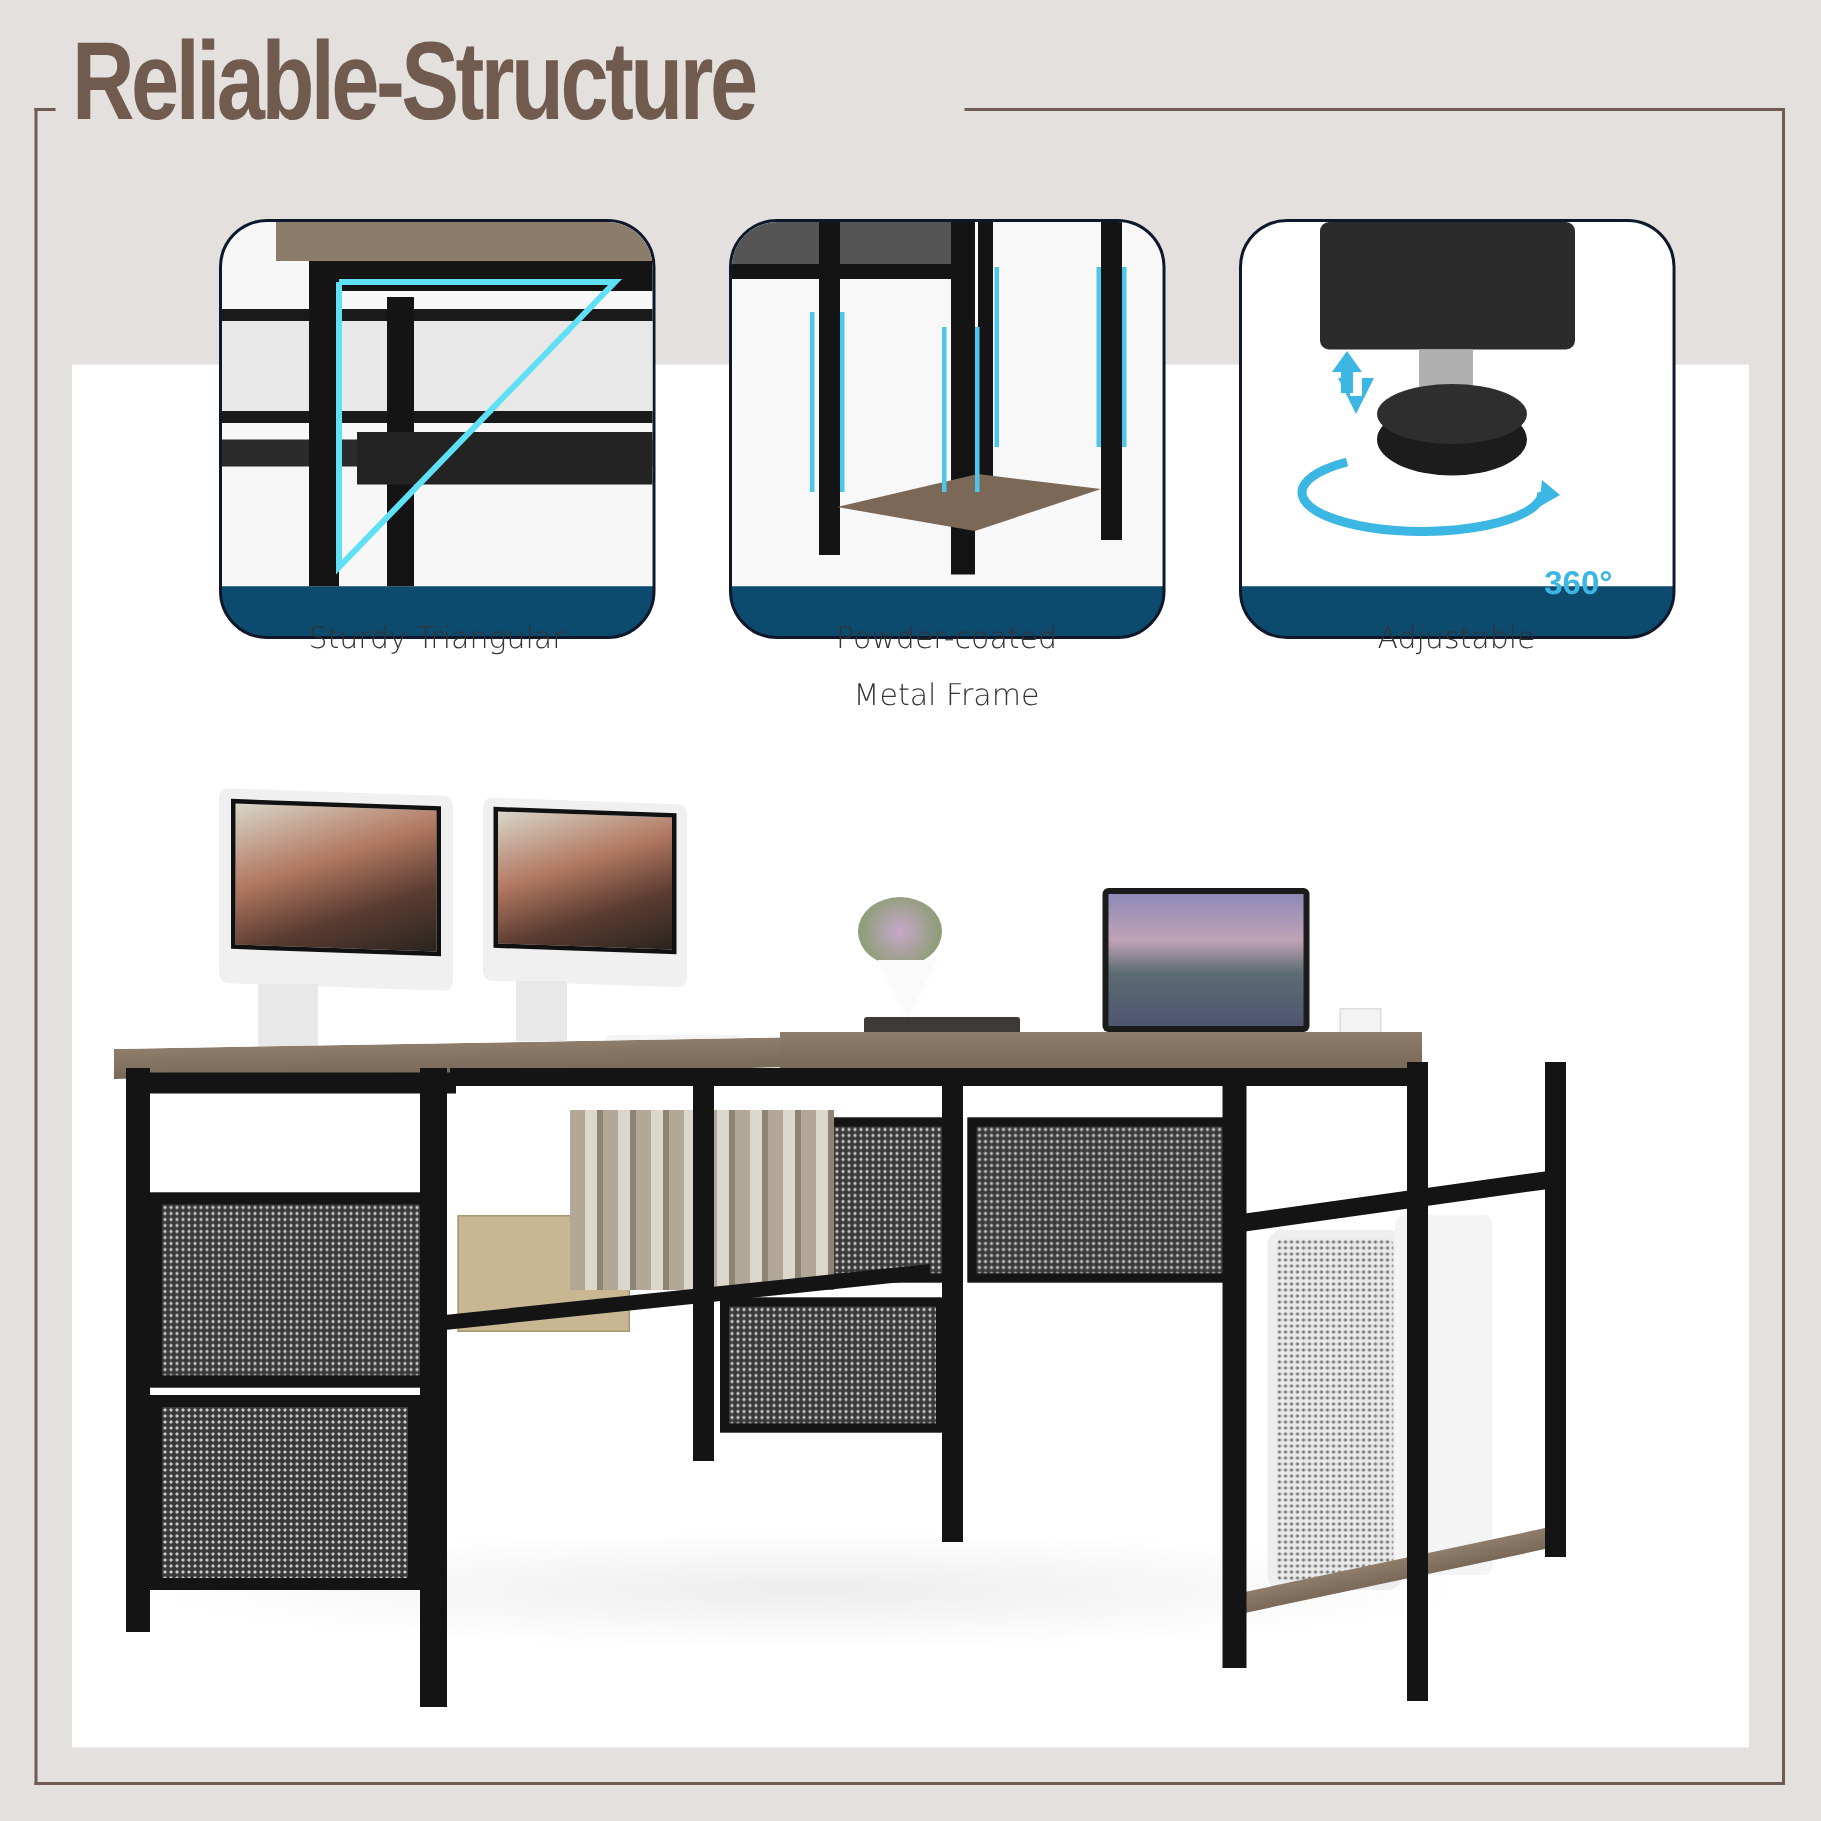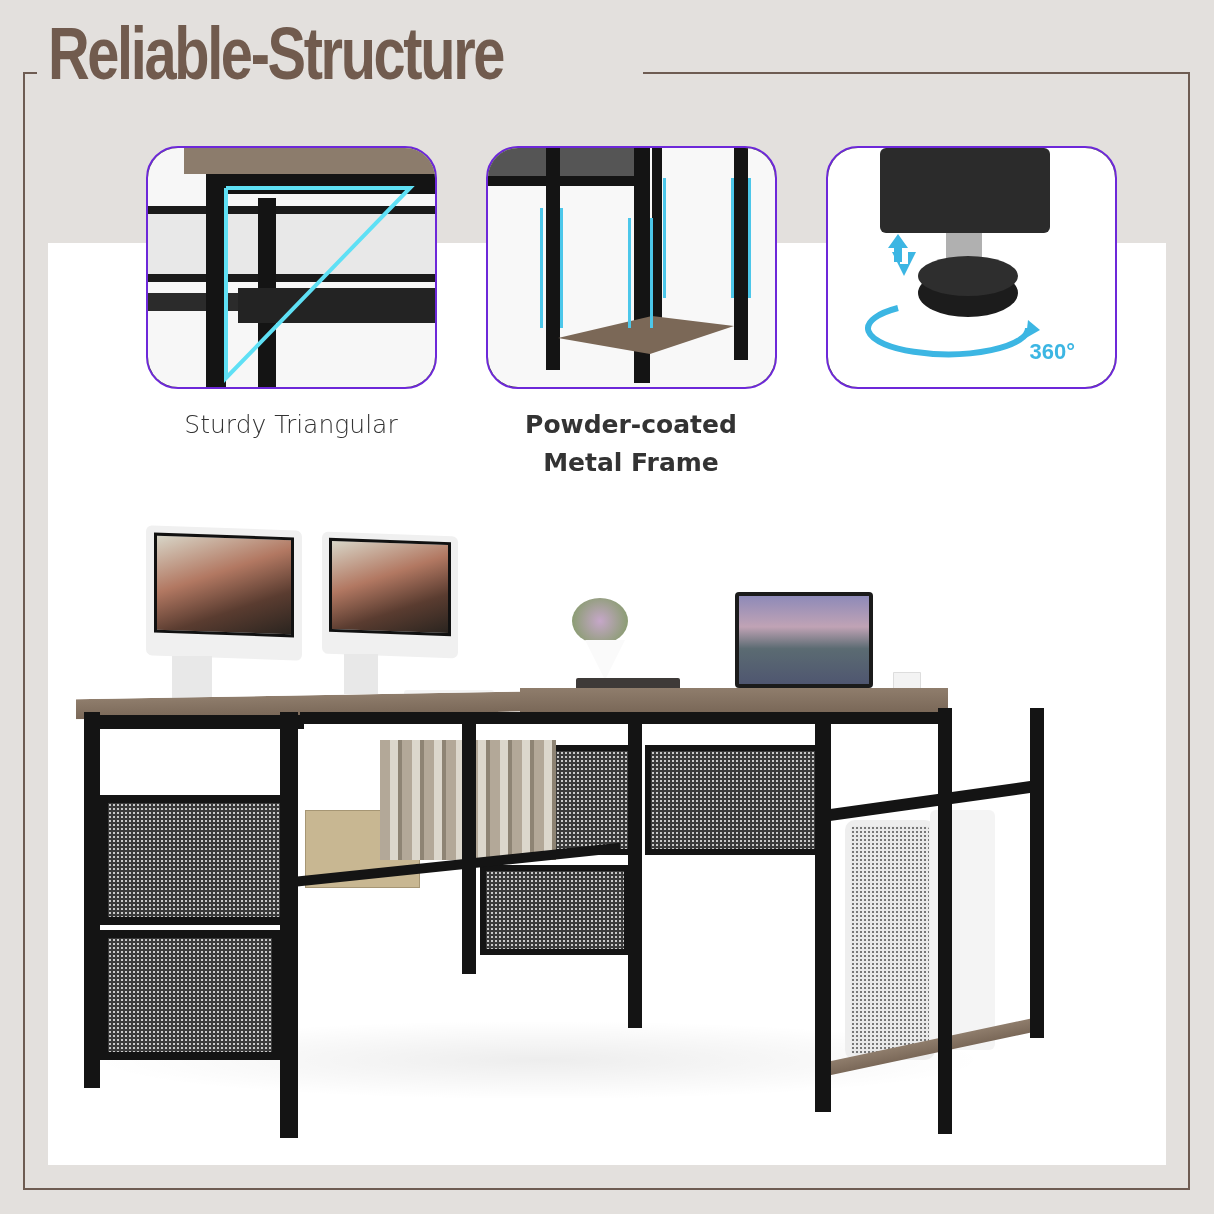--- a/index.html
+++ b/index.html
@@ -26,33 +26,33 @@
   }
   .white-panel {
     position: absolute;
     left: 48px; top: 243px;
     width: 1118px; height: 922px;
     background: #ffffff;
   }
   .card {
     position: absolute;
     top: 146px;
-    width: 291px; height: 243px;
-    border: 2px solid #6d28d9;
+    width: 291px; height: 280px;
+    border: 2px solid #0f172a;
     border-radius: 32px;
-    background: #000000;
+    background: #0c4a6e;
     overflow: hidden;
   }
   .caption {
     position: absolute;
     top: 406px;
     width: 330px;
     text-align: center;
     font-family: "DejaVu Sans", sans-serif;
-    font-size: 25px;
+    font-size: 20px;
     color: #333;
     line-height: 38px;
     font-weight: 300;
   }
   .cap-line { display: block; }
   .mesh {
     background-color: #3a3a3a;
     background-image: radial-gradient(circle, #c9c9c9 0.9px, transparent 1.2px);
     background-size: 4px 4px;
   }
@@ -124,25 +124,26 @@
     <polygon points="200,172 212,182 198,190" fill="#3cb6e3"></polygon>
     <polygon points="60,100 70,86 80,100 74,100 74,114 66,114 66,100" fill="#3cb6e3"></polygon>
     <polygon points="72,116 80,116 80,104 88,104 76,128 64,104 72,104" fill="#3cb6e3"></polygon>
   </svg>
   <div class="deg">360°</div>
 </div>
 
 <div class="caption" style="left:126px;">
   <span class="cap-line">Sturdy Triangular</span>
 </div>
-<div class="caption" style="left:466px;font-weight:bold;">
+<div class="caption" style="left:466px;">
   <span class="cap-line">Powder-coated</span>
   <span class="cap-line">Metal Frame</span>
 </div>
 <div class="caption" style="left:806px;">
+  <span class="cap-line">Adjustable</span>
 </div>
 
 <div style="position:absolute;left:0;top:0;width:1214px;height:1214px;pointer-events:none;">
 
   <div style="position:absolute;left:90px;top:1020px;width:900px;height:80px;background:radial-gradient(ellipse at center, rgba(0,0,0,0.07), transparent 70%);"></div>
 
   <div style="position:absolute;left:146px;top:528px;width:156px;height:130px;background:#f0f0f0;border-radius:6px;transform:skewY(2deg);">
     <div style="position:absolute;left:8px;top:7px;width:140px;height:100px;background:linear-gradient(160deg,#d8d6c8 0%,#b27862 40%,#5a3c30 70%,#2a241f 100%);border:3px solid #111;"></div>
   </div>
   <div style="position:absolute;left:172px;top:656px;width:40px;height:46px;background:#e8e8e8;"></div>

